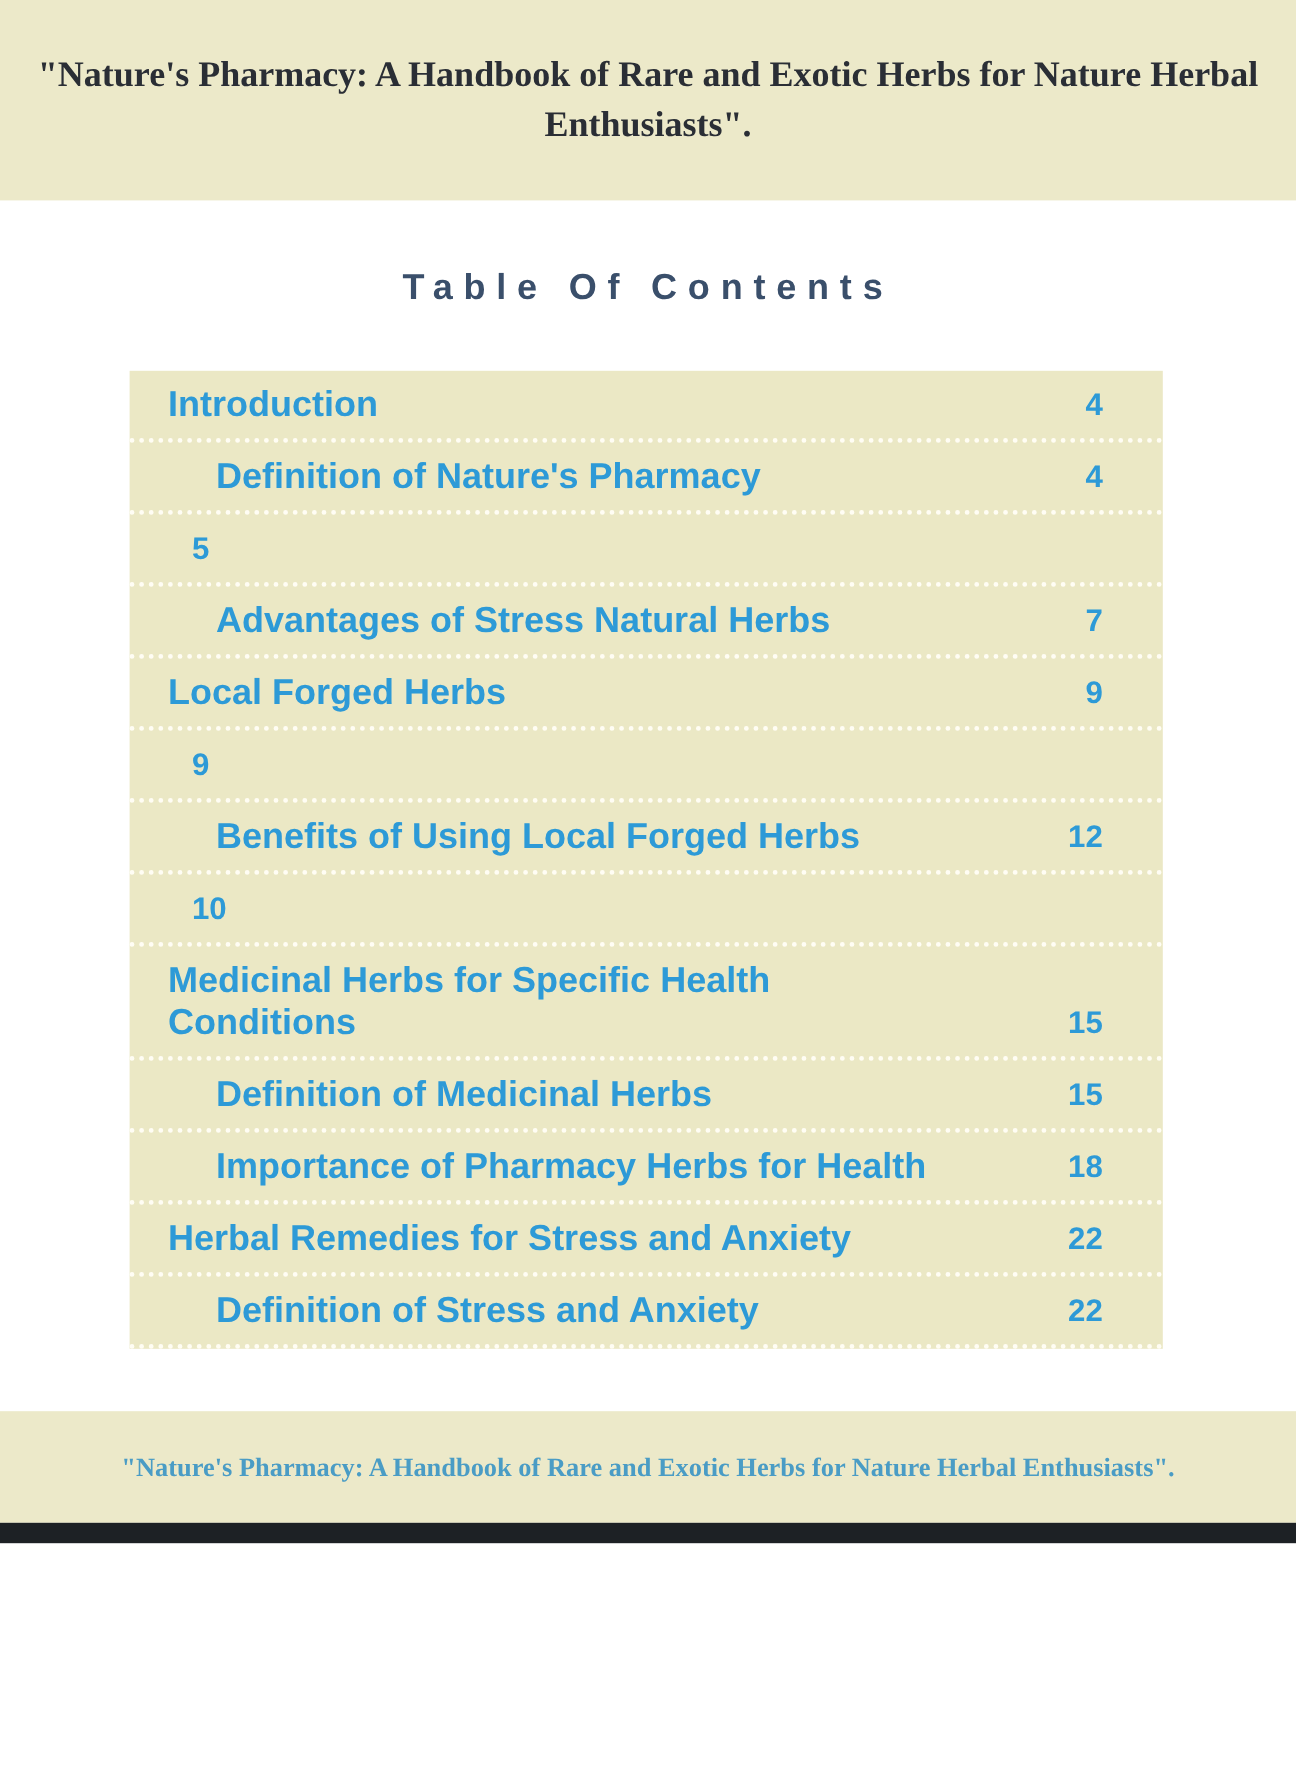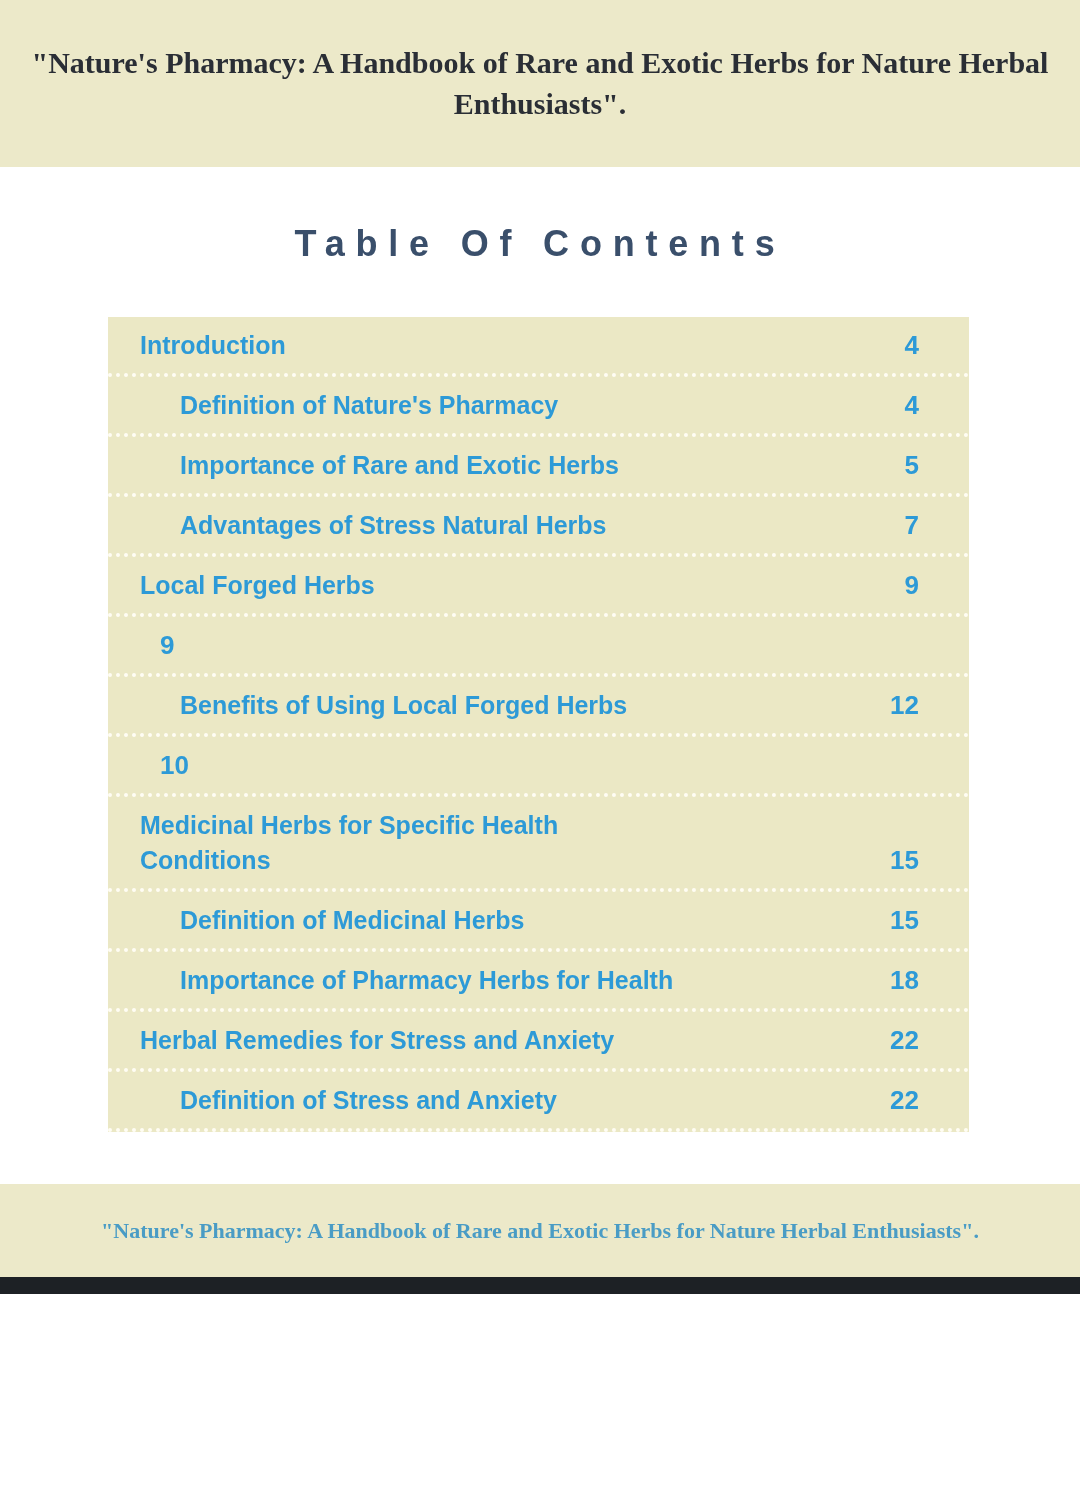--- a/index.html
+++ b/index.html
@@ -39,41 +39,41 @@
     font-size: 30px;
     line-height: 1.35;
     color: var(--banner_text);
     text-align: center;
     max-width: 1040px;
     margin: 0 auto;
   }
   .toc-heading {
     margin-top: 56px;
     text-align: center;
-    font-size: 36px;
+    font-size: 30px;
     font-weight: 700;
     letter-spacing: 0.30em;
     color: var(--heading_navy);
   }
   .toc-box {
     margin-top: 52px;
     margin-left: 108px;
     width: 861px;
     background: var(--box_bg);
   }
   .row {
     display: flex;
     justify-content: space-between;
     align-items: flex-end;
     padding: 11px 50px 10px 32px;
     border-bottom: 4px dotted var(--dotted_line);
     min-height: 60px;
   }
   .label {
-    font-size: 25px;
+    font-size: 30px;
     line-height: 35px;
     font-weight: 700;
     color: var(--toc_blue);
     white-space: pre-line;
     flex: 1;
   }
   .label.sub { text-indent: 40px; }
   .pagenum {
     font-size: 26px;
     line-height: 35px;
@@ -118,21 +118,20 @@
     <span class="label">Introduction</span>
     <span class="pagenum">4</span>
   </div>
 
   <div class="row">
     <span class="label sub">Definition of Nature's Pharmacy</span>
     <span class="pagenum">4</span>
   </div>
 
   <div class="row">
-    <span class="label sub">Importance of Rare and Exotic Herbs</span>
     <span class="pagenum">5</span>
   </div>
 
   <div class="row">
     <span class="label sub">Advantages of Stress Natural Herbs</span>
     <span class="pagenum">7</span>
   </div>
 
   <div class="row">
     <span class="label">Local Forged Herbs</span>

